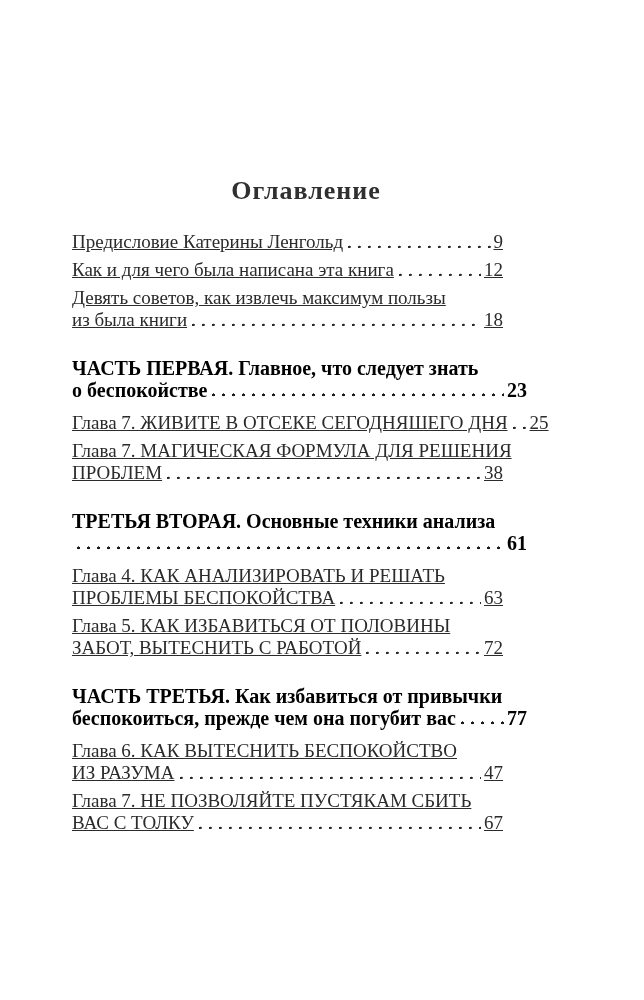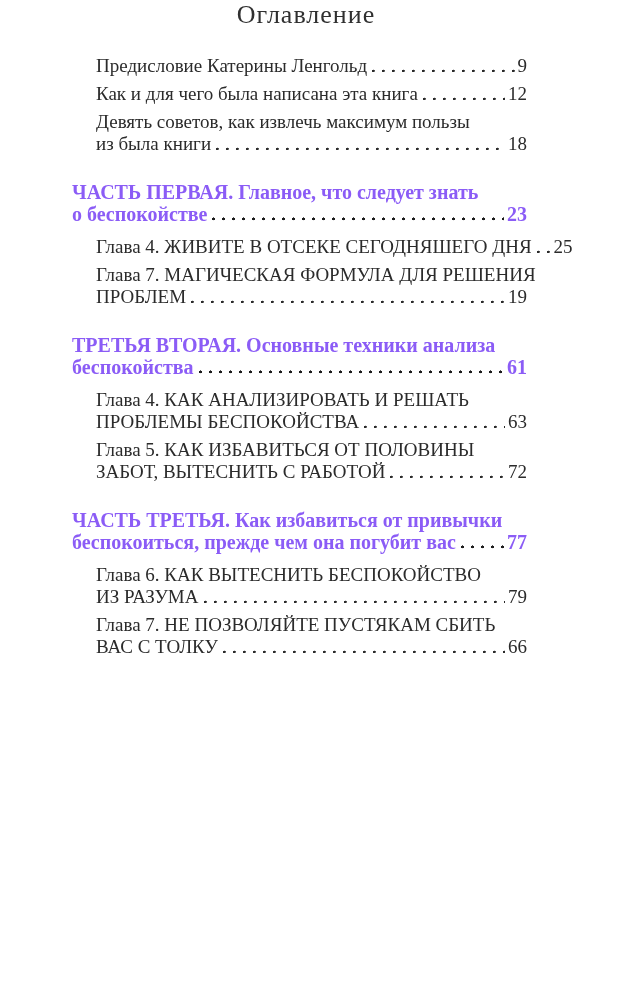--- a/index.html
+++ b/index.html
@@ -14,44 +14,45 @@
     position: relative;
     width: 644px;
     height: 1000px;
     background: #ffffff;
     font-family: "Liberation Serif", "DejaVu Serif", serif;
     color: #2b2b2b;
     -webkit-font-smoothing: antialiased;
   }
   .title {
     margin: 0;
+    padding-top: 176px;
     width: 612px;
     text-align: center;
     font-size: 26px;
     line-height: 30px;
-    font-weight: normal;
+    font-weight: bold;
     letter-spacing: 1px;
     color: #303030;
   }
   .toc {
     margin-left: 72px;
     margin-top: 25px;
     width: 455px;
     font-size: 19px;
     line-height: 22px;
   }
   .entry {
-    margin-left: 24px;
     width: 431px;
+    text-decoration: underline;
   }
   .entry + .entry { margin-top: 6px; }
   .part-heading {
     font-weight: bold;
     font-size: 20px;
-    color: #8b5cf6;
+    color: #000000;
     margin-top: 26px;
     margin-bottom: 11px;
   }
   .tline {
     display: flex;
     align-items: baseline;
     white-space: nowrap;
   }
   .leader {
     flex: 1 1 auto;
@@ -112,48 +113,47 @@
         </div>
         <div class="tline">
           <span>о беспокойстве</span>
           <span class="leader"></span>
           <span class="pg">23</span>
         </div>
       </div>
 
       <div class="entry">
         <div class="tline">
-          <span>Глава 4. ЖИВИТЕ В ОТСЕКЕ СЕГОДНЯШЕГО ДНЯ</span>
+          <span>Глава 7. ЖИВИТЕ В ОТСЕКЕ СЕГОДНЯШЕГО ДНЯ</span>
           <span class="leader"></span>
           <span class="pg">25</span>
         </div>
       </div>
 
       <div class="entry">
         <div class="tline">
           <span>Глава 7. МАГИЧЕСКАЯ ФОРМУЛА ДЛЯ РЕШЕНИЯ</span>
         </div>
         <div class="tline">
           <span>ПРОБЛЕМ</span>
           <span class="leader"></span>
-          <span class="pg">19</span>
+          <span class="pg">38</span>
         </div>
       </div>
 
       <div class="entry">
       </div>
     </div>
 
     <div class="part">
       <div class="part-heading">
         <div class="tline">
           <span>ТРЕТЬЯ ВТОРАЯ. Основные техники анализа</span>
         </div>
         <div class="tline">
-          <span>беспокойства</span>
           <span class="leader"></span>
           <span class="pg">61</span>
         </div>
       </div>
 
       <div class="entry">
         <div class="tline">
           <span>Глава 4. КАК АНАЛИЗИРОВАТЬ И РЕШАТЬ</span>
         </div>
         <div class="tline">
@@ -187,30 +187,30 @@
         </div>
       </div>
 
       <div class="entry">
         <div class="tline">
           <span>Глава 6. КАК ВЫТЕСНИТЬ БЕСПОКОЙСТВО</span>
         </div>
         <div class="tline">
           <span>ИЗ РАЗУМА</span>
           <span class="leader"></span>
-          <span class="pg">79</span>
+          <span class="pg">47</span>
         </div>
       </div>
 
       <div class="entry">
         <div class="tline">
           <span>Глава 7. НЕ ПОЗВОЛЯЙТЕ ПУСТЯКАМ СБИТЬ</span>
         </div>
         <div class="tline">
           <span>ВАС С ТОЛКУ</span>
           <span class="leader"></span>
-          <span class="pg">66</span>
+          <span class="pg">67</span>
         </div>
       </div>
     </div>
 
   </div>
 </div>
 
 </body></html>

